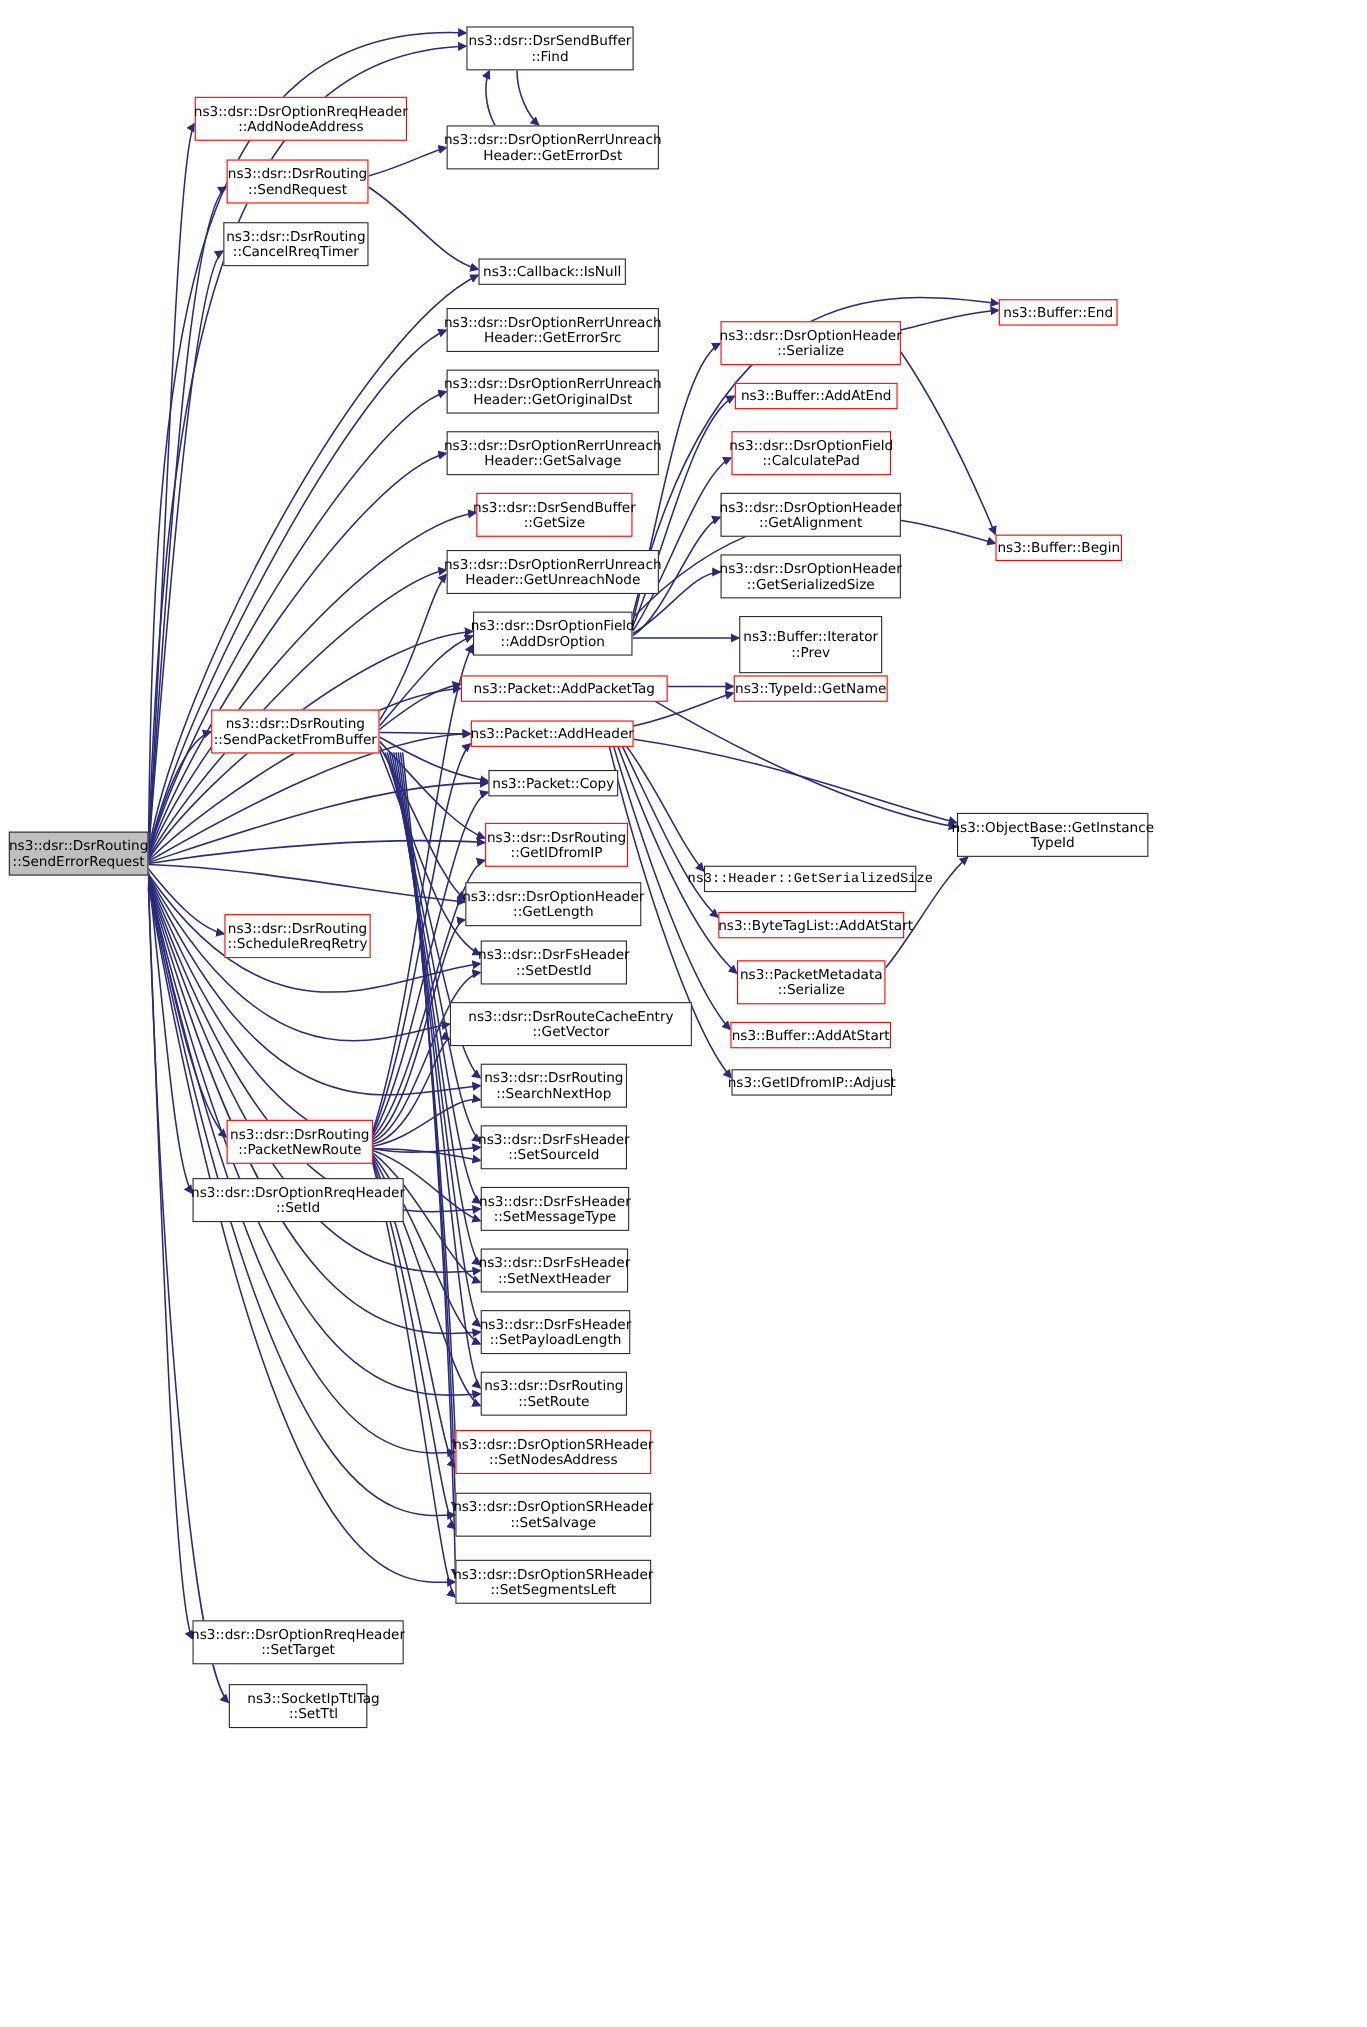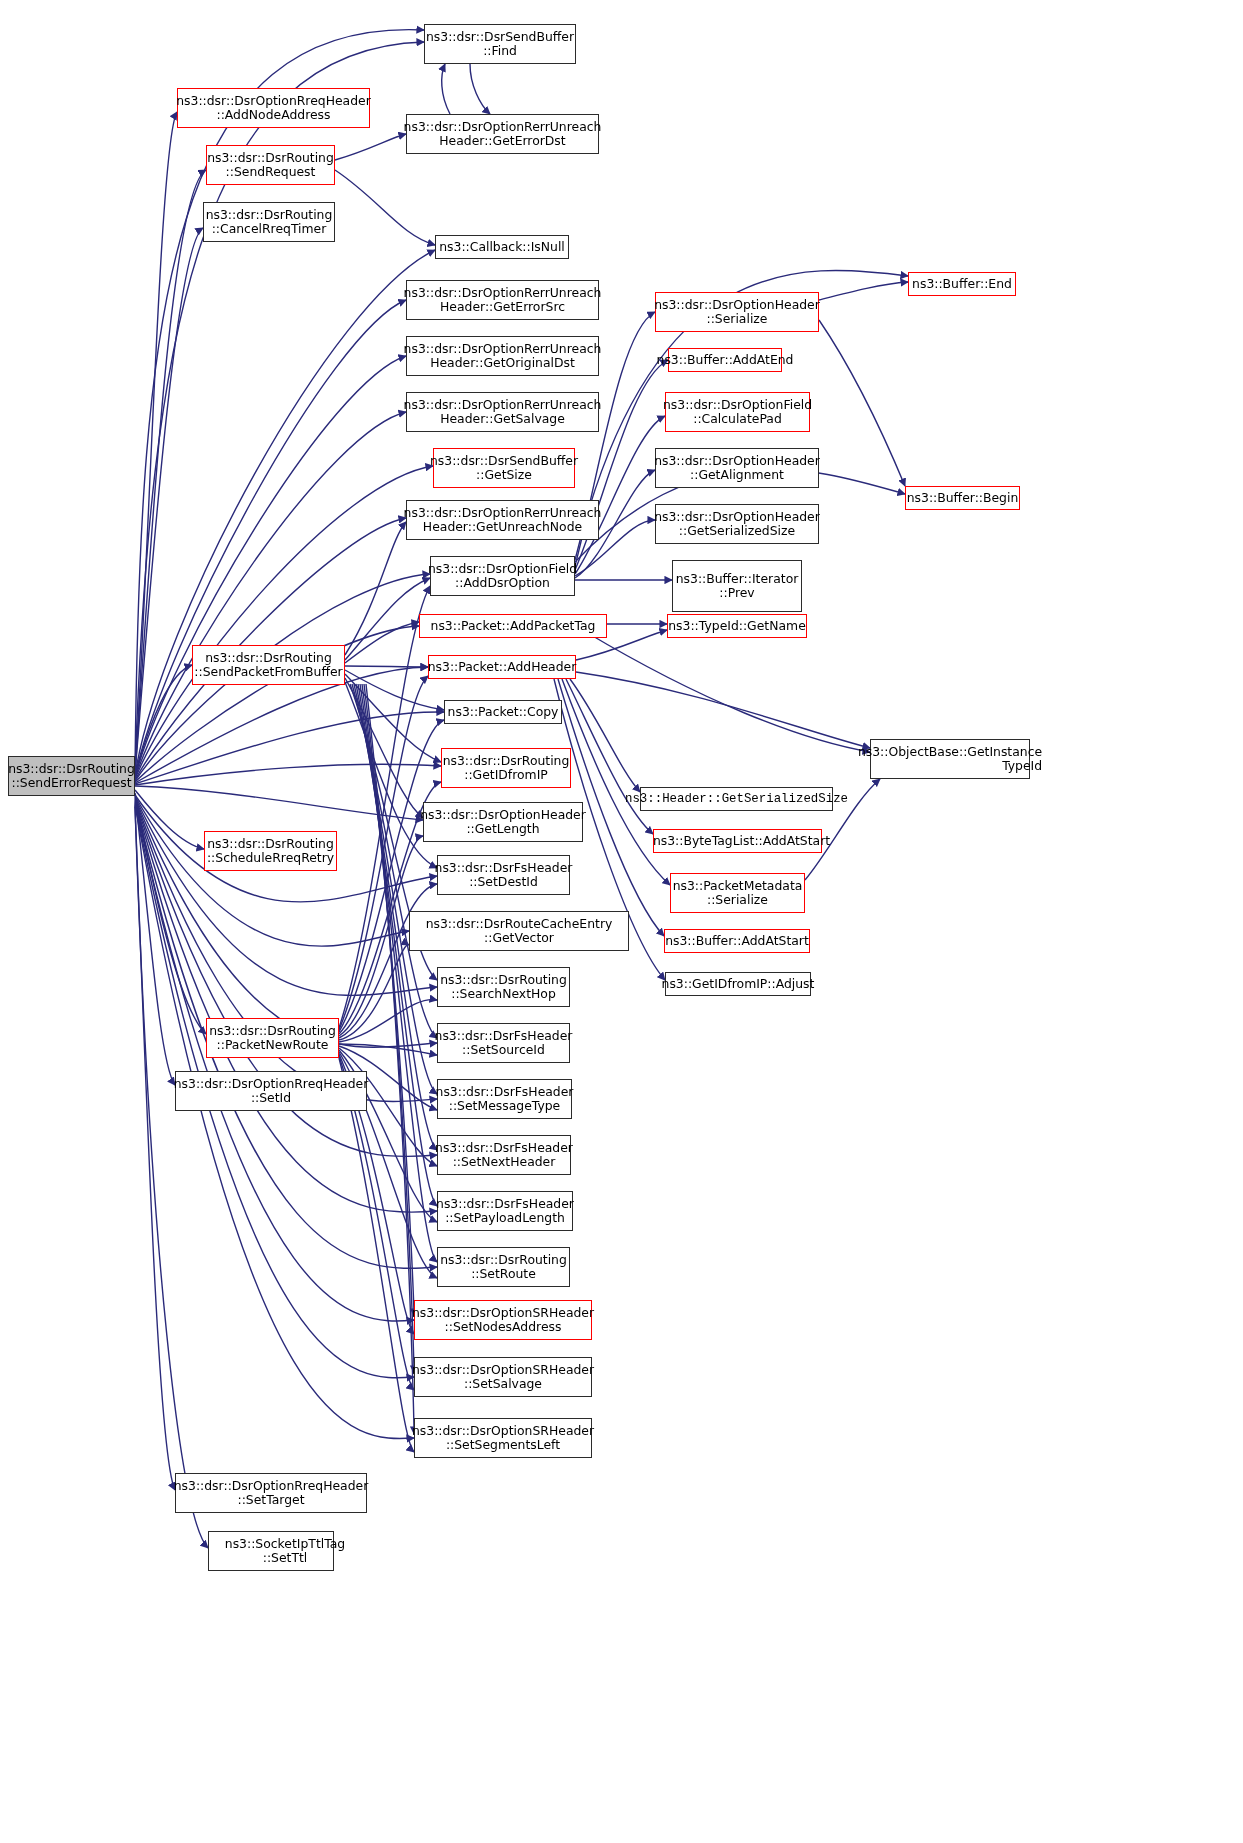--- a/index.html
+++ b/index.html
@@ -252,21 +252,21 @@
 ::SetTarget</span>
       </div>
       <div class="node-box" style="left: 208px; top: 1531px; width: 126px; height: 40px; padding-left: 31px;">
         <span class="nlabel">ns3::SocketIpTtlTag
 ::SetTtl</span>
       </div>
       <div class="node-box red" style="left: 655px; top: 292px; width: 164px; height: 40px;">
         <span class="nlabel">ns3::dsr::DsrOptionHeader
 ::Serialize</span>
       </div>
-      <div class="node-box red" style="left: 668px; top: 348px; width: 114px; height: 24px; align-items: center;">
+      <div class="node-box red" style="left: 668px; top: 348px; width: 148px; height: 24px; align-items: center;">
         <span class="nlabel">ns3::Buffer::AddAtEnd</span>
       </div>
       <div class="node-box red" style="left: 665px; top: 392px; width: 145px; height: 40px;">
         <span class="nlabel">ns3::dsr::DsrOptionField
 ::CalculatePad</span>
       </div>
       <div class="node-box" style="left: 655px; top: 448px; width: 164px; height: 40px;">
         <span class="nlabel">ns3::dsr::DsrOptionHeader
 ::GetAlignment</span>
       </div>
@@ -274,21 +274,21 @@
         <span class="nlabel">ns3::dsr::DsrOptionHeader
 ::GetSerializedSize</span>
       </div>
       <div class="node-box" style="left: 672px; top: 560px; width: 130px; height: 52px;">
         <span class="nlabel">ns3::Buffer::Iterator
 ::Prev</span>
       </div>
       <div class="node-box red" style="left: 667px; top: 614px; width: 140px; height: 24px;">
         <span class="nlabel">ns3::TypeId::GetName</span>
       </div>
-      <div class="node-box" style="left: 870px; top: 739px; width: 160px; height: 40px; text-align: right;">
+      <div class="node-box" style="left: 870px; top: 739px; width: 174px; height: 40px;">
         <span class="nlabel">ns3::ObjectBase::GetInstance
 TypeId</span>
       </div>
       <div class="node-box" style="left: 640px; top: 787px; width: 193px; height: 24px; font-family: Liberation Mono, monospace;">
         <span class="nlabel">ns3::Header::GetSerializedSize</span>
       </div>
       <div class="node-box red" style="left: 653px; top: 829px; width: 169px; height: 24px; padding-left: 11px;">
         <span class="nlabel">ns3::ByteTagList::AddAtStart</span>
       </div>
       <div class="node-box red" style="left: 670px; top: 873px; width: 135px; height: 40px;">

